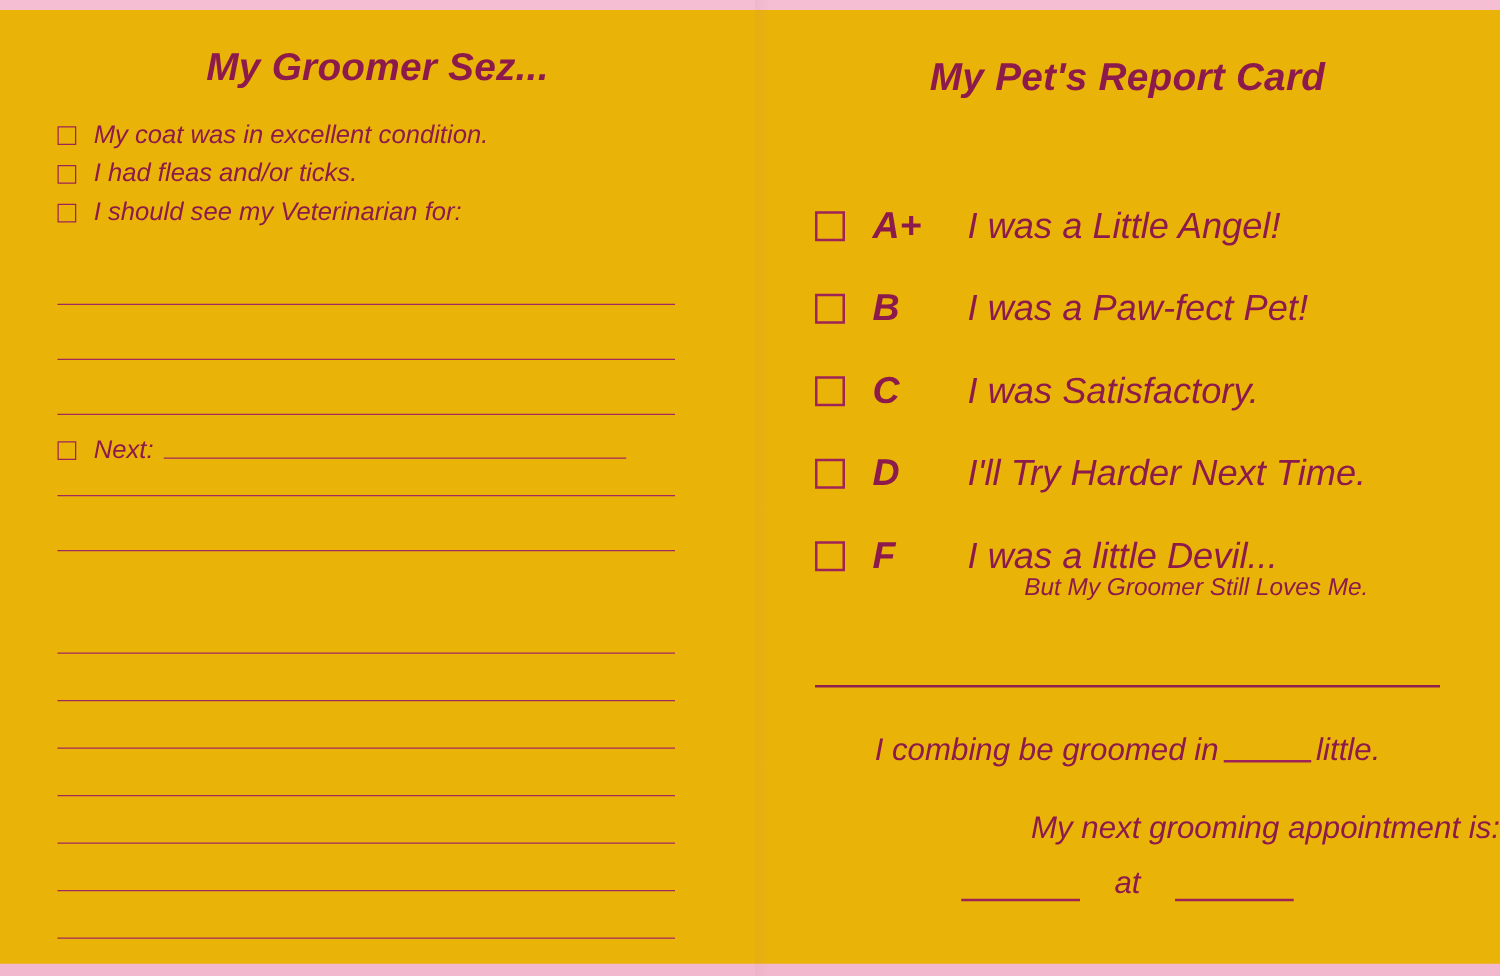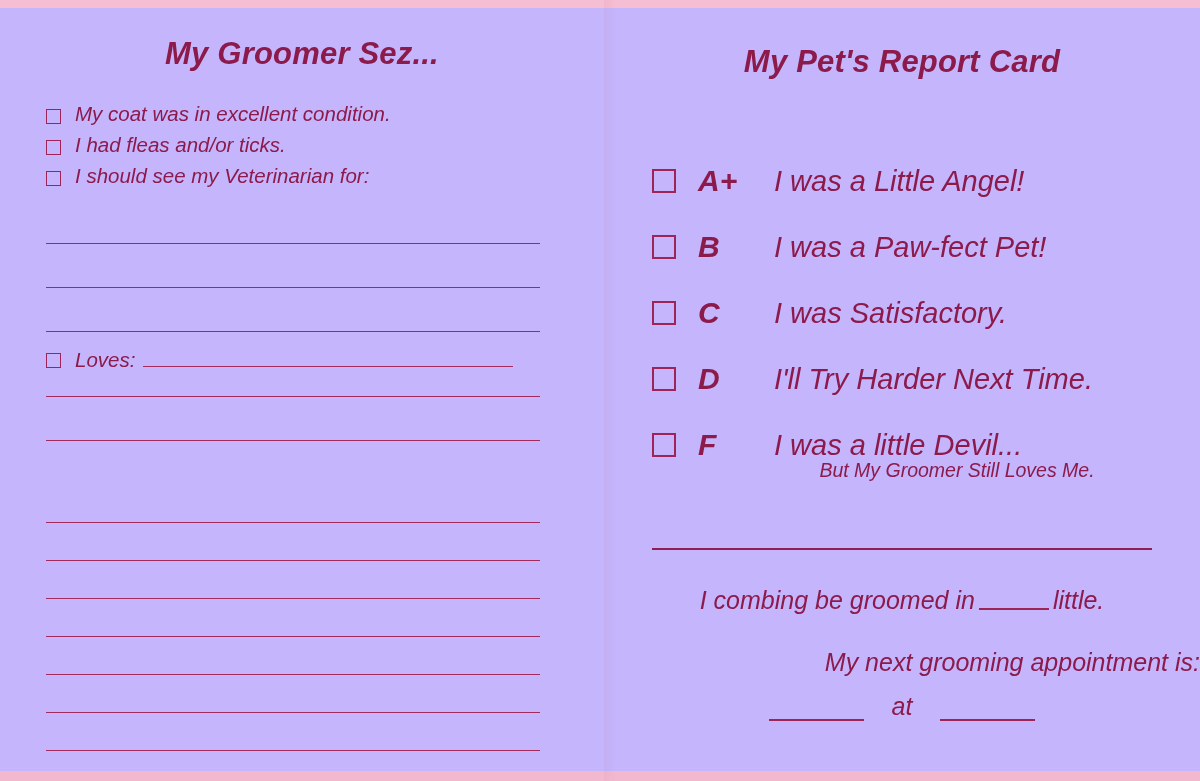--- a/index.html
+++ b/index.html
@@ -11,21 +11,21 @@
     height: 781px;
     background: #f9c6d9;
     font-family: "Liberation Sans", sans-serif;
     color: #8c1a4b;
     overflow: hidden;
     position: relative;
   }
   .card {
     position: absolute;
     inset: 0;
-    background: #c4b5fd;
+    background: #eab308;
   }
   
   .edge-top {
     position: absolute;
     top: 0; left: 0; right: 0;
     height: 8px;
     background: #f5bed2;
   }
   .edge-bottom {
     position: absolute;
@@ -91,21 +91,21 @@
 
   
   .sez-list {
     position: absolute;
     top: 93px;
     left: 46px;
     width: 520px;
   }
   .sez-item {
     display: flex;
-    align-items: flex-end;
+    align-items: center;
     height: 31px;
   }
   .sez-item .cb { margin-right: 14px; flex: none; }
   .sez-item span.txt {
     font-style: italic;
     font-size: 20.5px;
     line-height: 1;
   }
 
   .rule {
@@ -250,21 +250,21 @@
         <span class="txt">I should see my Veterinarian for:</span>
       </div>
     </div>
 
     <div class="rule" style="top:243px;left:46px;width:494px;"></div>
     <div class="rule" style="top:287px;left:46px;width:494px;"></div>
     <div class="rule" style="top:331px;left:46px;width:494px;"></div>
 
     <div class="other-row">
       <span class="cb"></span>
-      <span class="txt">Loves:</span>
+      <span class="txt">Next:</span>
       <span class="other-line"></span>
     </div>
 
     <div class="rule" style="top:396px;left:46px;width:494px;"></div>
     <div class="rule" style="top:440px;left:46px;width:494px;"></div>
 
 
     <div class="rule" style="top:522px;left:46px;width:494px;"></div>
     <div class="rule" style="top:560px;left:46px;width:494px;"></div>
     <div class="rule" style="top:598px;left:46px;width:494px;"></div>

